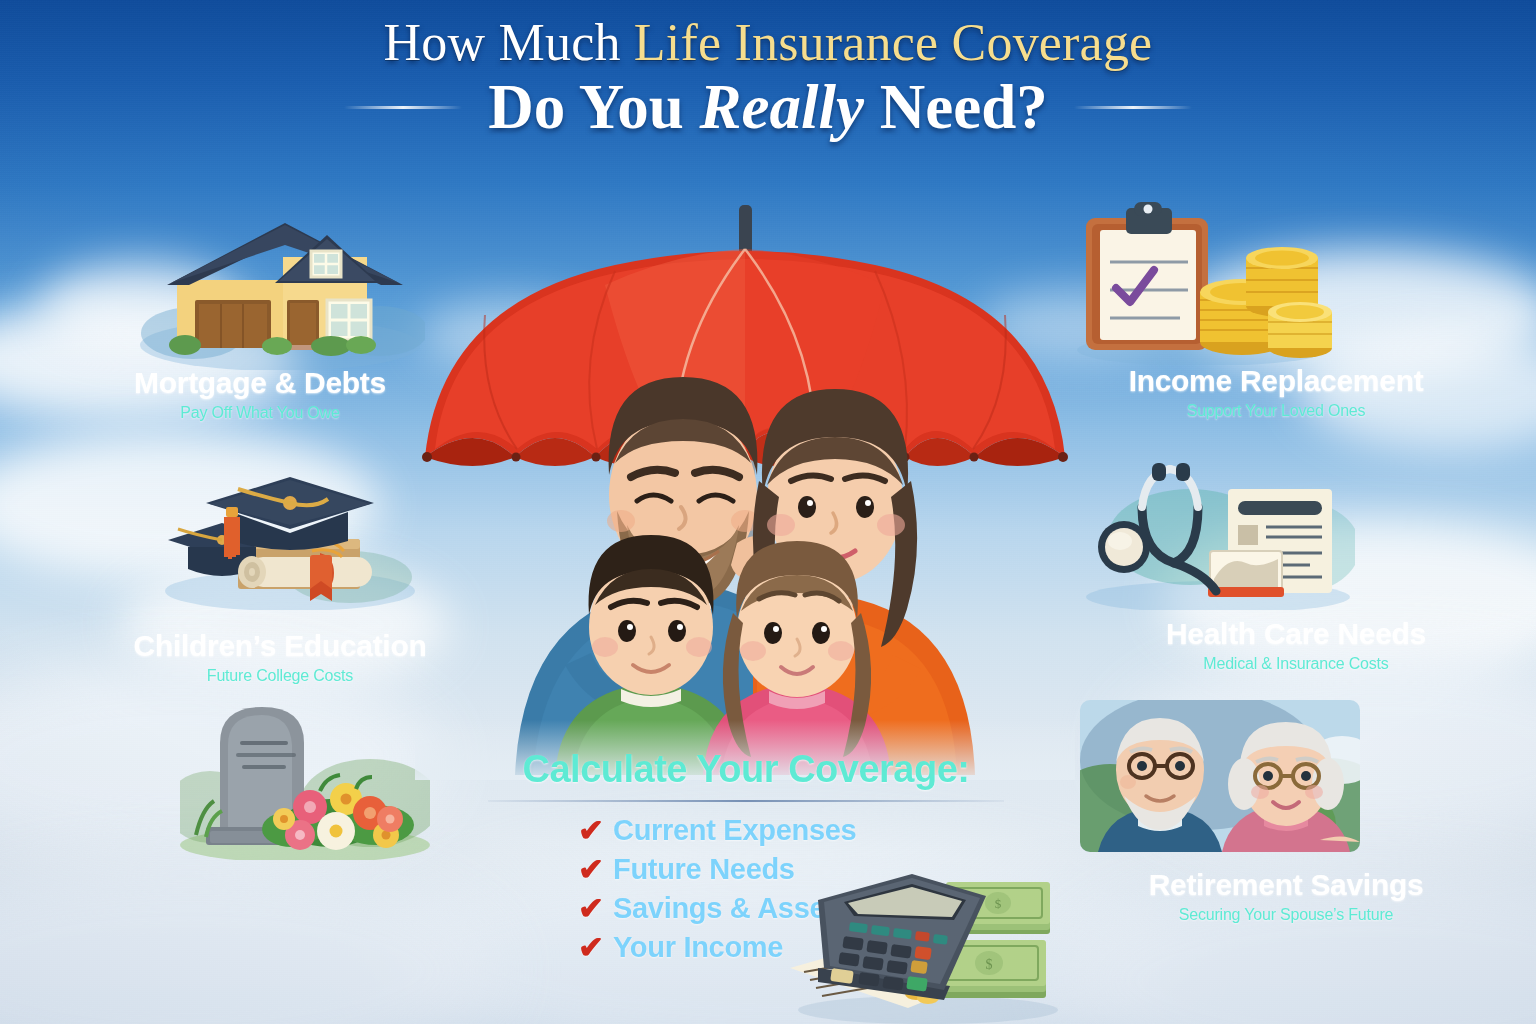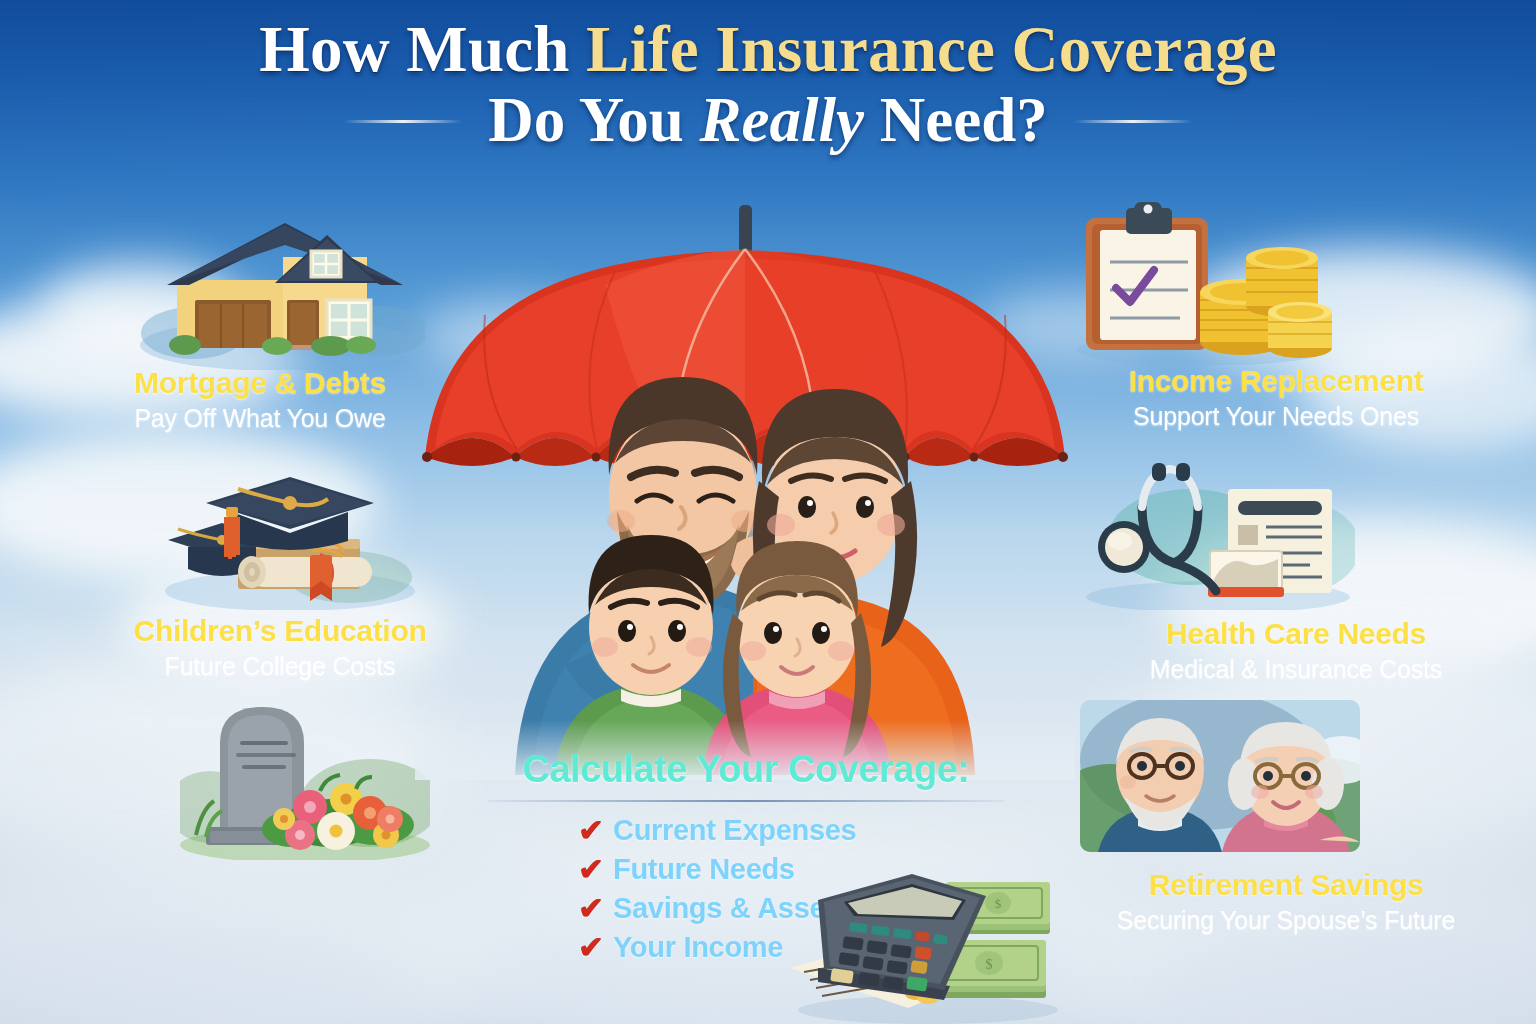--- a/index.html
+++ b/index.html
@@ -40,43 +40,43 @@
       repeating-linear-gradient(90deg, rgba(255,255,255,.04) 0 1px, rgba(0,0,0,.025) 1px 2px);
   }
   
   .cl{position:absolute;border-radius:50%;background:#ffffff;filter:blur(22px);}
   .cl2{position:absolute;border-radius:50%;background:#eef4fa;filter:blur(30px);}
 
   
   .title-wrap{position:absolute;top:16px;left:0;width:1536px;text-align:center;z-index:40;}
   .t1{
     font-family:"Liberation Serif", serif;
-    font-weight:bold;font-size:65px;letter-spacing:.2px;line-height:1.02;
+    font-weight:normal;font-size:52px;letter-spacing:.2px;line-height:1.02;
     color:#ffffff;
     text-shadow:0 3px 5px rgba(0,25,70,.55), 0 1px 0 rgba(0,0,0,.3);
     white-space:nowrap;
   }
   .t1 .gold{color:#f6dd8e;}
   .t2row{display:flex;align-items:center;justify-content:center;gap:26px;margin-top:6px;}
   .t2{
     font-family:"Liberation Serif", serif;
     font-weight:bold;font-size:63px;line-height:1.04;color:#ffffff;
     text-shadow:0 3px 5px rgba(0,25,70,.55);white-space:nowrap;
   }
   .t2 .ital{font-style:italic;}
   .rule{width:118px;height:3px;background:linear-gradient(90deg,rgba(255,255,255,0),rgba(255,255,255,.92),rgba(255,255,255,0));border-radius:2px;}
 
   
   .feat{position:absolute;z-index:30;text-align:center;}
   .feat .hd{
-    font-weight:bold;font-size:30px;color:#fde047;letter-spacing:-.3px;
+    font-weight:bold;font-size:30px;color:#ffffff;letter-spacing:-.3px;
     text-shadow:0 1px 2px rgba(255,255,255,.65);white-space:nowrap;
   }
   .feat .sb{
-    font-size:25px;color:#ffffff;margin-top:4px;letter-spacing:-.2px;
+    font-size:16px;color:#5eead4;margin-top:4px;letter-spacing:-.2px;
     text-shadow:0 1px 2px rgba(255,255,255,.6);white-space:nowrap;
   }
 
   .icon-box{position:absolute;z-index:25;}
 
   
   .calc{position:absolute;left:486px;top:748px;width:520px;z-index:35;}
   .calc .ch{
     font-weight:bold;font-size:38px;color:#5eead4;text-align:center;letter-spacing:-.5px;
     text-shadow:0 1px 2px rgba(255,255,255,.7);
@@ -198,21 +198,21 @@
       <polygon points="50,39 130,15 210,39 130,60" fill="#36475f"></polygon>
       <path d="M72 47 L72 76 Q130 94 188 76 L188 47 L130 68 Z" fill="#27374d"></path>
       <circle cx="130" cy="38" r="7" fill="#e0a94a"></circle>
       <path d="M130 38 Q104 32 78 24" stroke="#dcab45" stroke-width="4" fill="none"></path>
       <path d="M130 38 Q154 44 168 34" stroke="#dcab45" stroke-width="4" fill="none"></path>
 
       <rect x="66" y="42" width="12" height="10" fill="#e8a33a" rx="2"></rect>
       <path d="M66 52 l0 40 M70 52 l0 42 M74 52 l0 40 M78 52 l0 38" stroke="#e0602c" stroke-width="4"></path>
     </svg>
   </div>
-  <div class="feat" style="left:0px;top:614px;width:560px;">
+  <div class="feat" style="left:0px;top:629px;width:560px;">
     <div class="hd">Children’s Education</div>
     <div class="sb">Future College Costs</div>
   </div>
 
   <div class="icon-box" style="left:180px;top:695px;width:250px;height:165px;">
     <svg viewBox="0 0 250 165" width="250" height="165">
       <ellipse cx="125" cy="150" rx="125" ry="18" fill="#8ec26d" opacity=".45"></ellipse>
       <ellipse cx="190" cy="108" rx="70" ry="44" fill="#6ba05a" opacity=".35"></ellipse>
       <ellipse cx="30" cy="112" rx="44" ry="36" fill="#6ba05a" opacity=".32"></ellipse>
 
@@ -318,21 +318,21 @@
           <line x1="198" y1="122" x2="262" y2="122"></line>
             <line x1="198" y1="134" x2="262" y2="134"></line>
         </g>
         <ellipse cx="230" cy="112" rx="32" ry="10" fill="#fae179"></ellipse>
         <ellipse cx="230" cy="112" rx="24" ry="7" fill="#f2ca3d"></ellipse>
       </g>
     </svg>
   </div>
   <div class="feat" style="left:1016px;top:364px;width:520px;">
     <div class="hd">Income Replacement</div>
-    <div class="sb">Support Your Needs Ones</div>
+    <div class="sb">Support Your Loved Ones</div>
   </div>
 
   <div class="icon-box" style="left:1080px;top:455px;width:275px;height:155px;">
     <svg viewBox="0 0 275 155" width="275" height="155">
       <ellipse cx="138" cy="142" rx="132" ry="16" fill="#7fb3da" opacity=".3"></ellipse>
       <ellipse cx="110" cy="82" rx="82" ry="48" fill="#5fb6ae" opacity=".45"></ellipse>
       <ellipse cx="218" cy="92" rx="62" ry="46" fill="#5fb6ae" opacity=".3"></ellipse>
 
       <rect x="148" y="34" width="104" height="104" rx="4" fill="#f6f1df"></rect>
       <rect x="158" y="46" width="84" height="14" rx="7" fill="#3b4a55"></rect>

